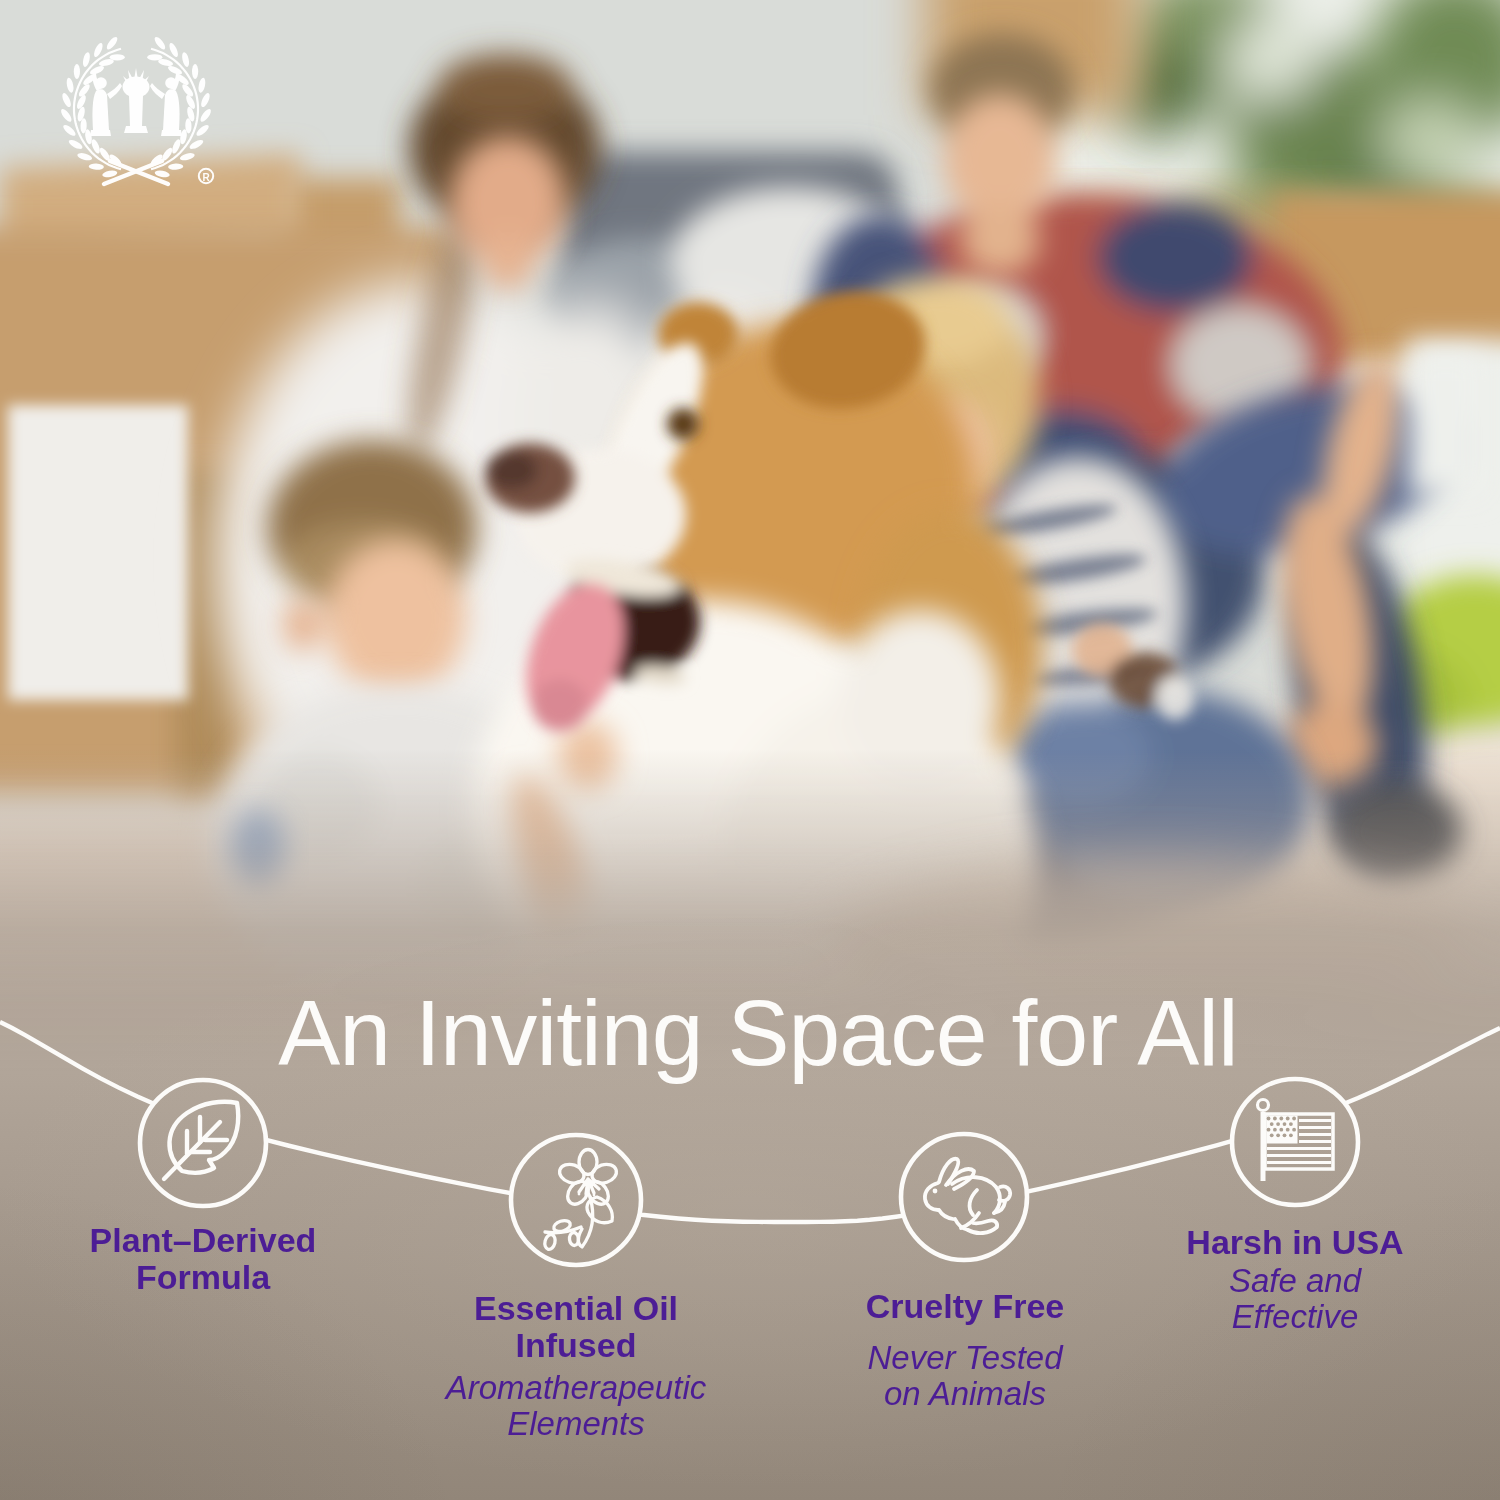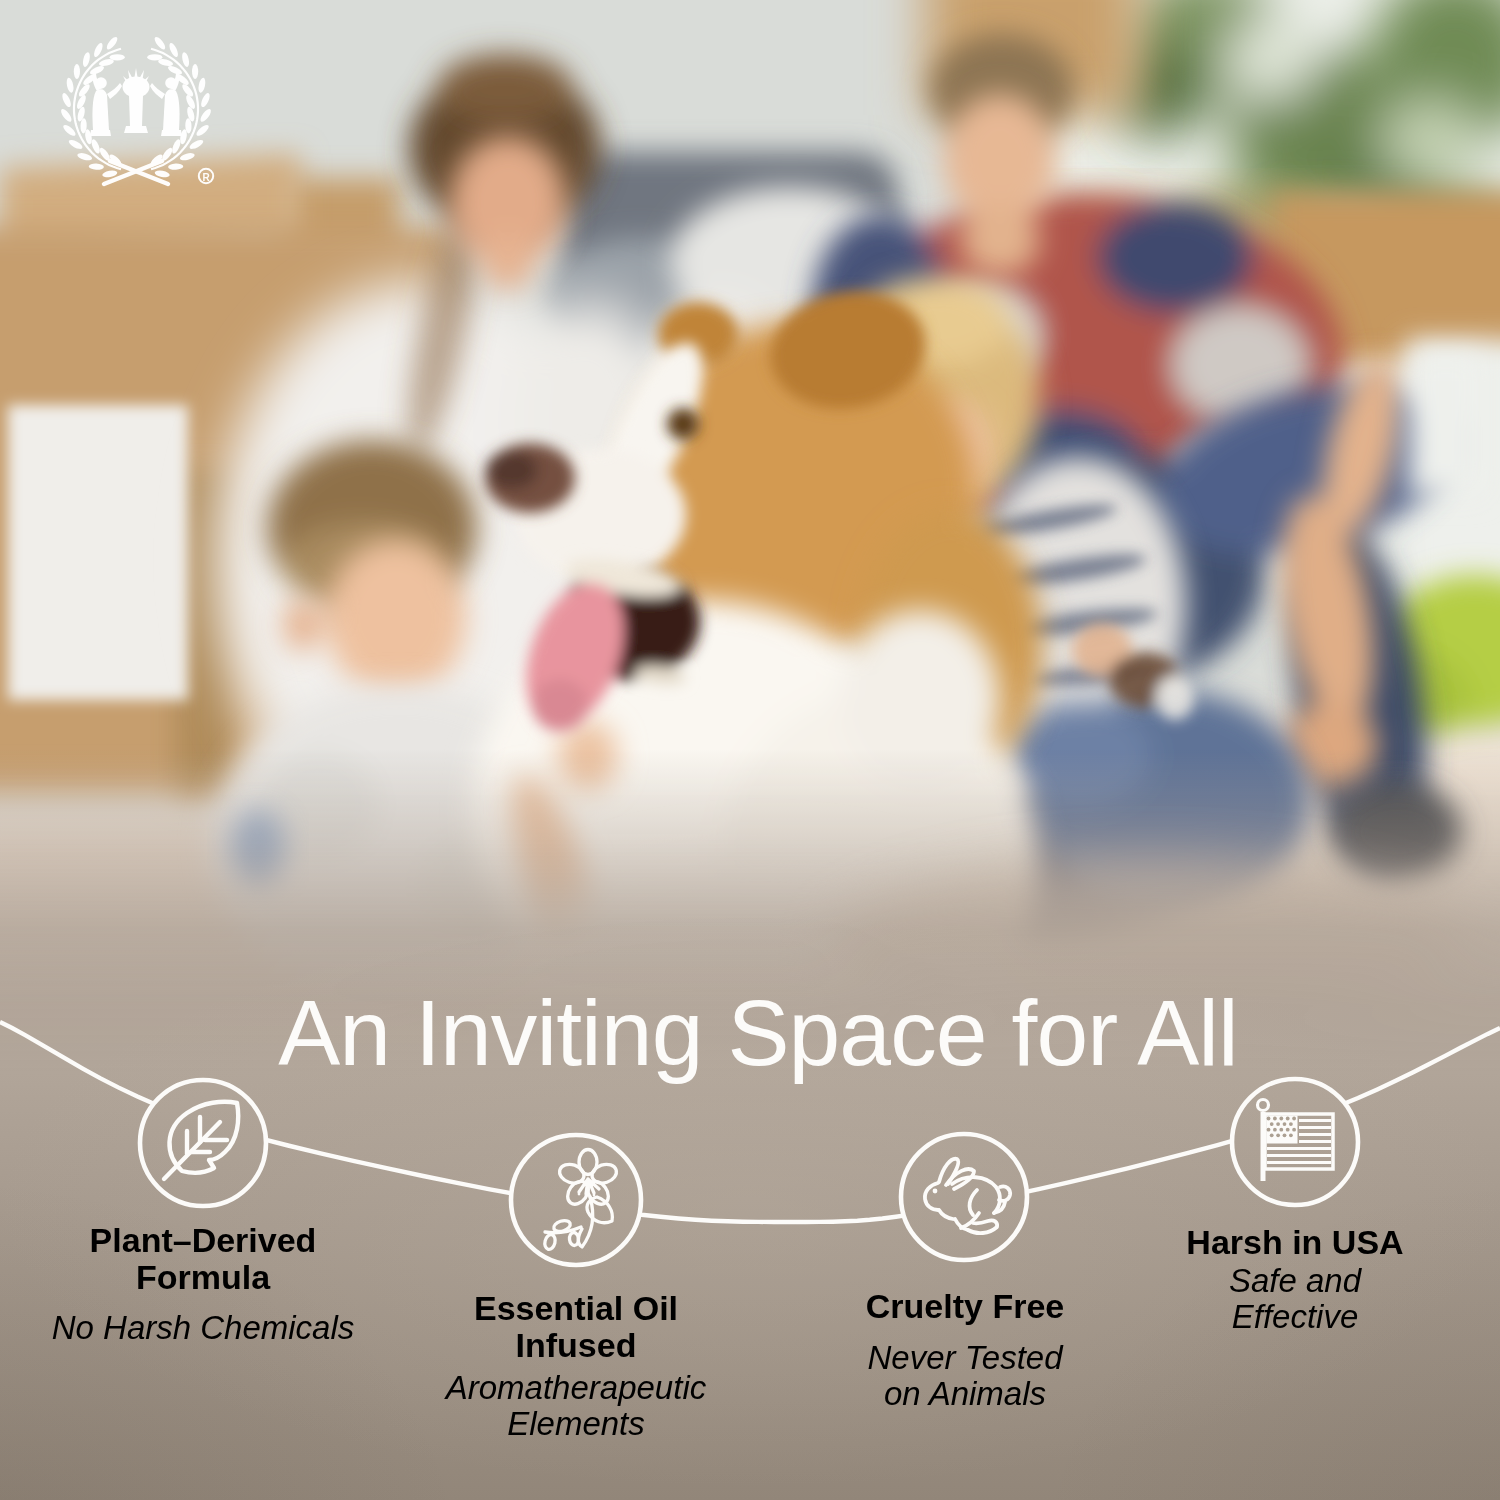--- a/index.html
+++ b/index.html
@@ -8,21 +8,21 @@
 .fade{position:absolute;left:0;top:0;width:1500px;height:1500px;
 background:
  radial-gradient(1050px 400px at 50% 80%, rgba(190,178,165,0.35) 0%, rgba(190,178,165,0) 72%),
  linear-gradient(180deg, rgba(171,157,145,0) 50%, rgba(171,157,145,0.36) 56%, rgba(173,160,148,0.80) 62%, rgba(176,163,151,0.97) 67%, rgb(177,165,153) 71.5%, rgb(168,156,144) 79%, rgb(146,134,121) 100%);
 }
 .fade2{position:absolute;left:0;top:1000px;width:1500px;height:500px;
 background:
  radial-gradient(750px 560px at -3% 112%, rgba(80,70,60,0.16) 0%, rgba(80,70,60,0) 68%),
  radial-gradient(750px 560px at 103% 112%, rgba(80,70,60,0.13) 0%, rgba(80,70,60,0) 68%);
 }
-.txt{position:absolute;color:#000000;text-align:center}
+.txt{position:absolute;color:#4c1d95;text-align:center}
 .hd{width:1500px;left:8px;top:980px;font-size:93px;letter-spacing:-0.9px;color:#fcfbf9}
 .b{font-weight:bold;font-size:34px;line-height:37px}
 .i{font-style:italic;font-size:33px;line-height:36px}
 </style>
 </head>
 <body>
 <div class="page">
 
 <svg class="lay" width="1500" height="1500" viewBox="0 0 1500 1500">
 <defs>
@@ -416,21 +416,20 @@
 <g>
 <circle cx="206" cy="176" r="7.2" fill="none" stroke="#fff" stroke-width="2"></circle>
 <text x="206" y="181" font-family="Liberation Sans, sans-serif" font-size="10" font-weight="bold" fill="#fff" text-anchor="middle">R</text>
 </g>
 </g>
 </svg>
 
 <div class="txt hd">An Inviting Space for All</div>
 
 <div class="txt b" style="left:43px;width:320px;top:1222px">Plant–Derived<br>Formula</div>
-<div class="txt i" style="left:23px;width:360px;top:1310px">No Harsh Chemicals</div>
 
 <div class="txt b" style="left:416px;width:320px;top:1290px">Essential Oil<br>Infused</div>
 <div class="txt i" style="left:396px;width:360px;top:1370px">Aromatherapeutic<br>Elements</div>
 
 <div class="txt b" style="left:805px;width:320px;top:1288px">Cruelty Free</div>
 <div class="txt i" style="left:785px;width:360px;top:1340px">Never Tested<br>on Animals</div>
 
 <div class="txt b" style="left:1135px;width:320px;top:1224px">Harsh in USA</div>
 <div class="txt i" style="left:1115px;width:360px;top:1263px">Safe and<br>Effective</div>
 </div>

